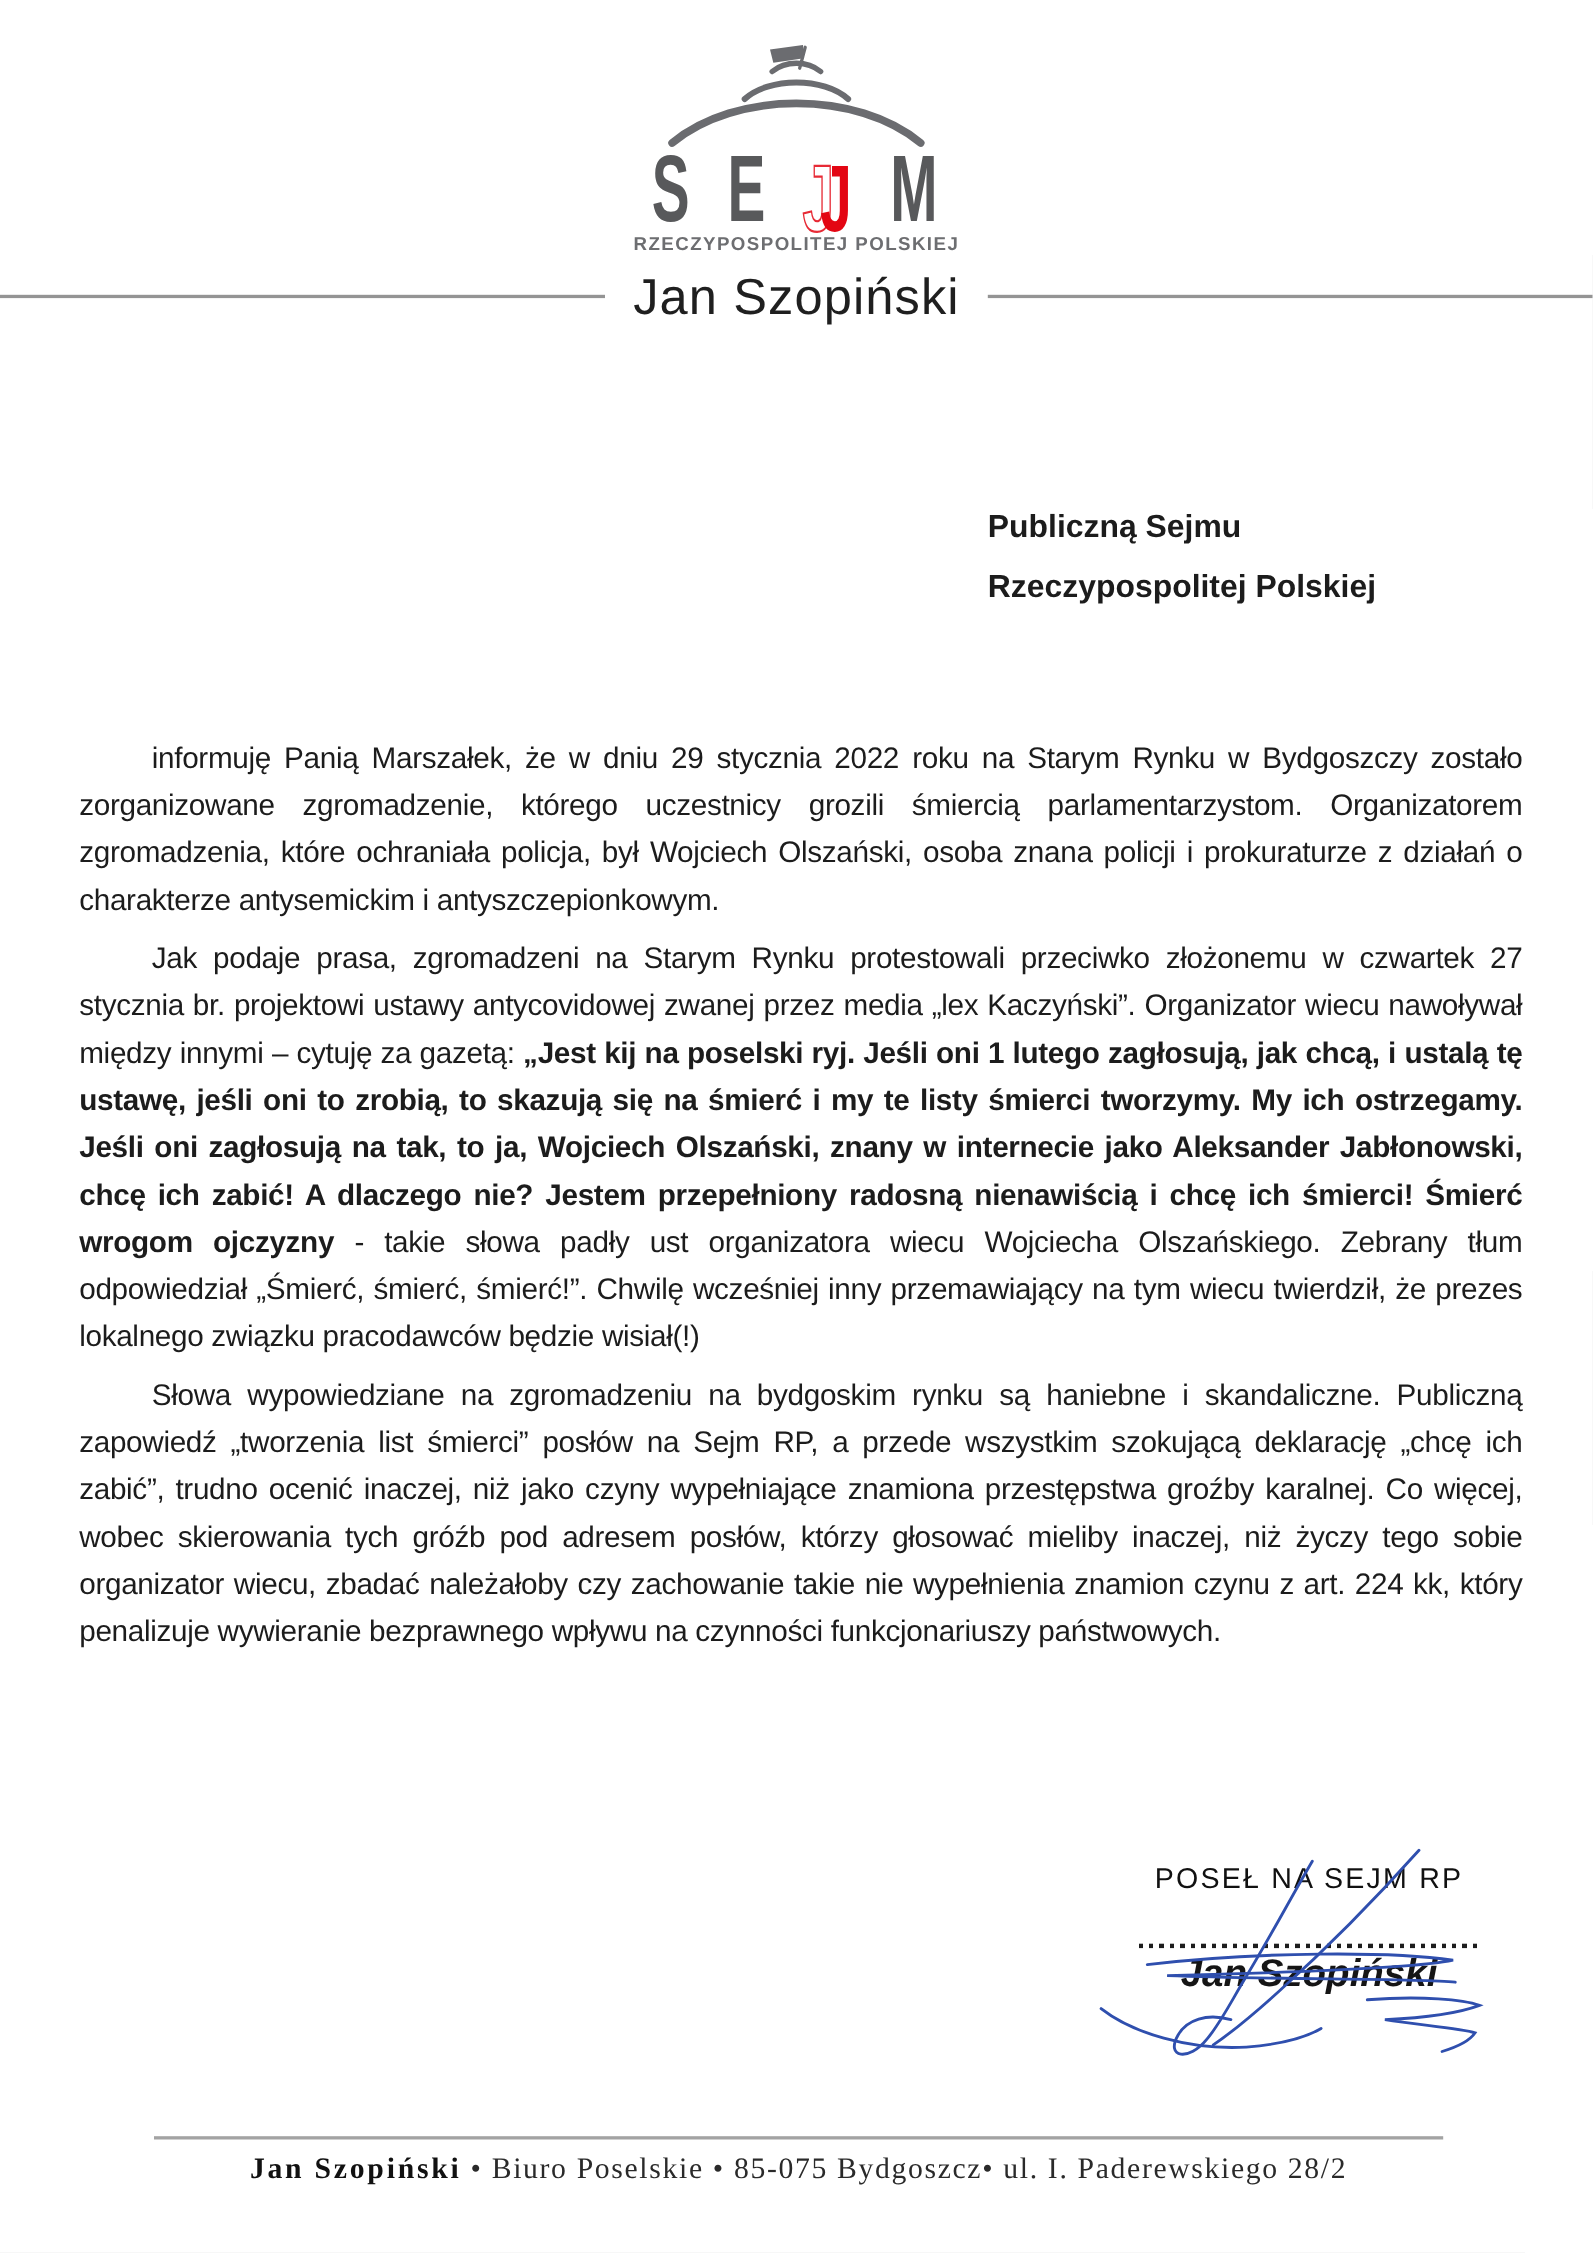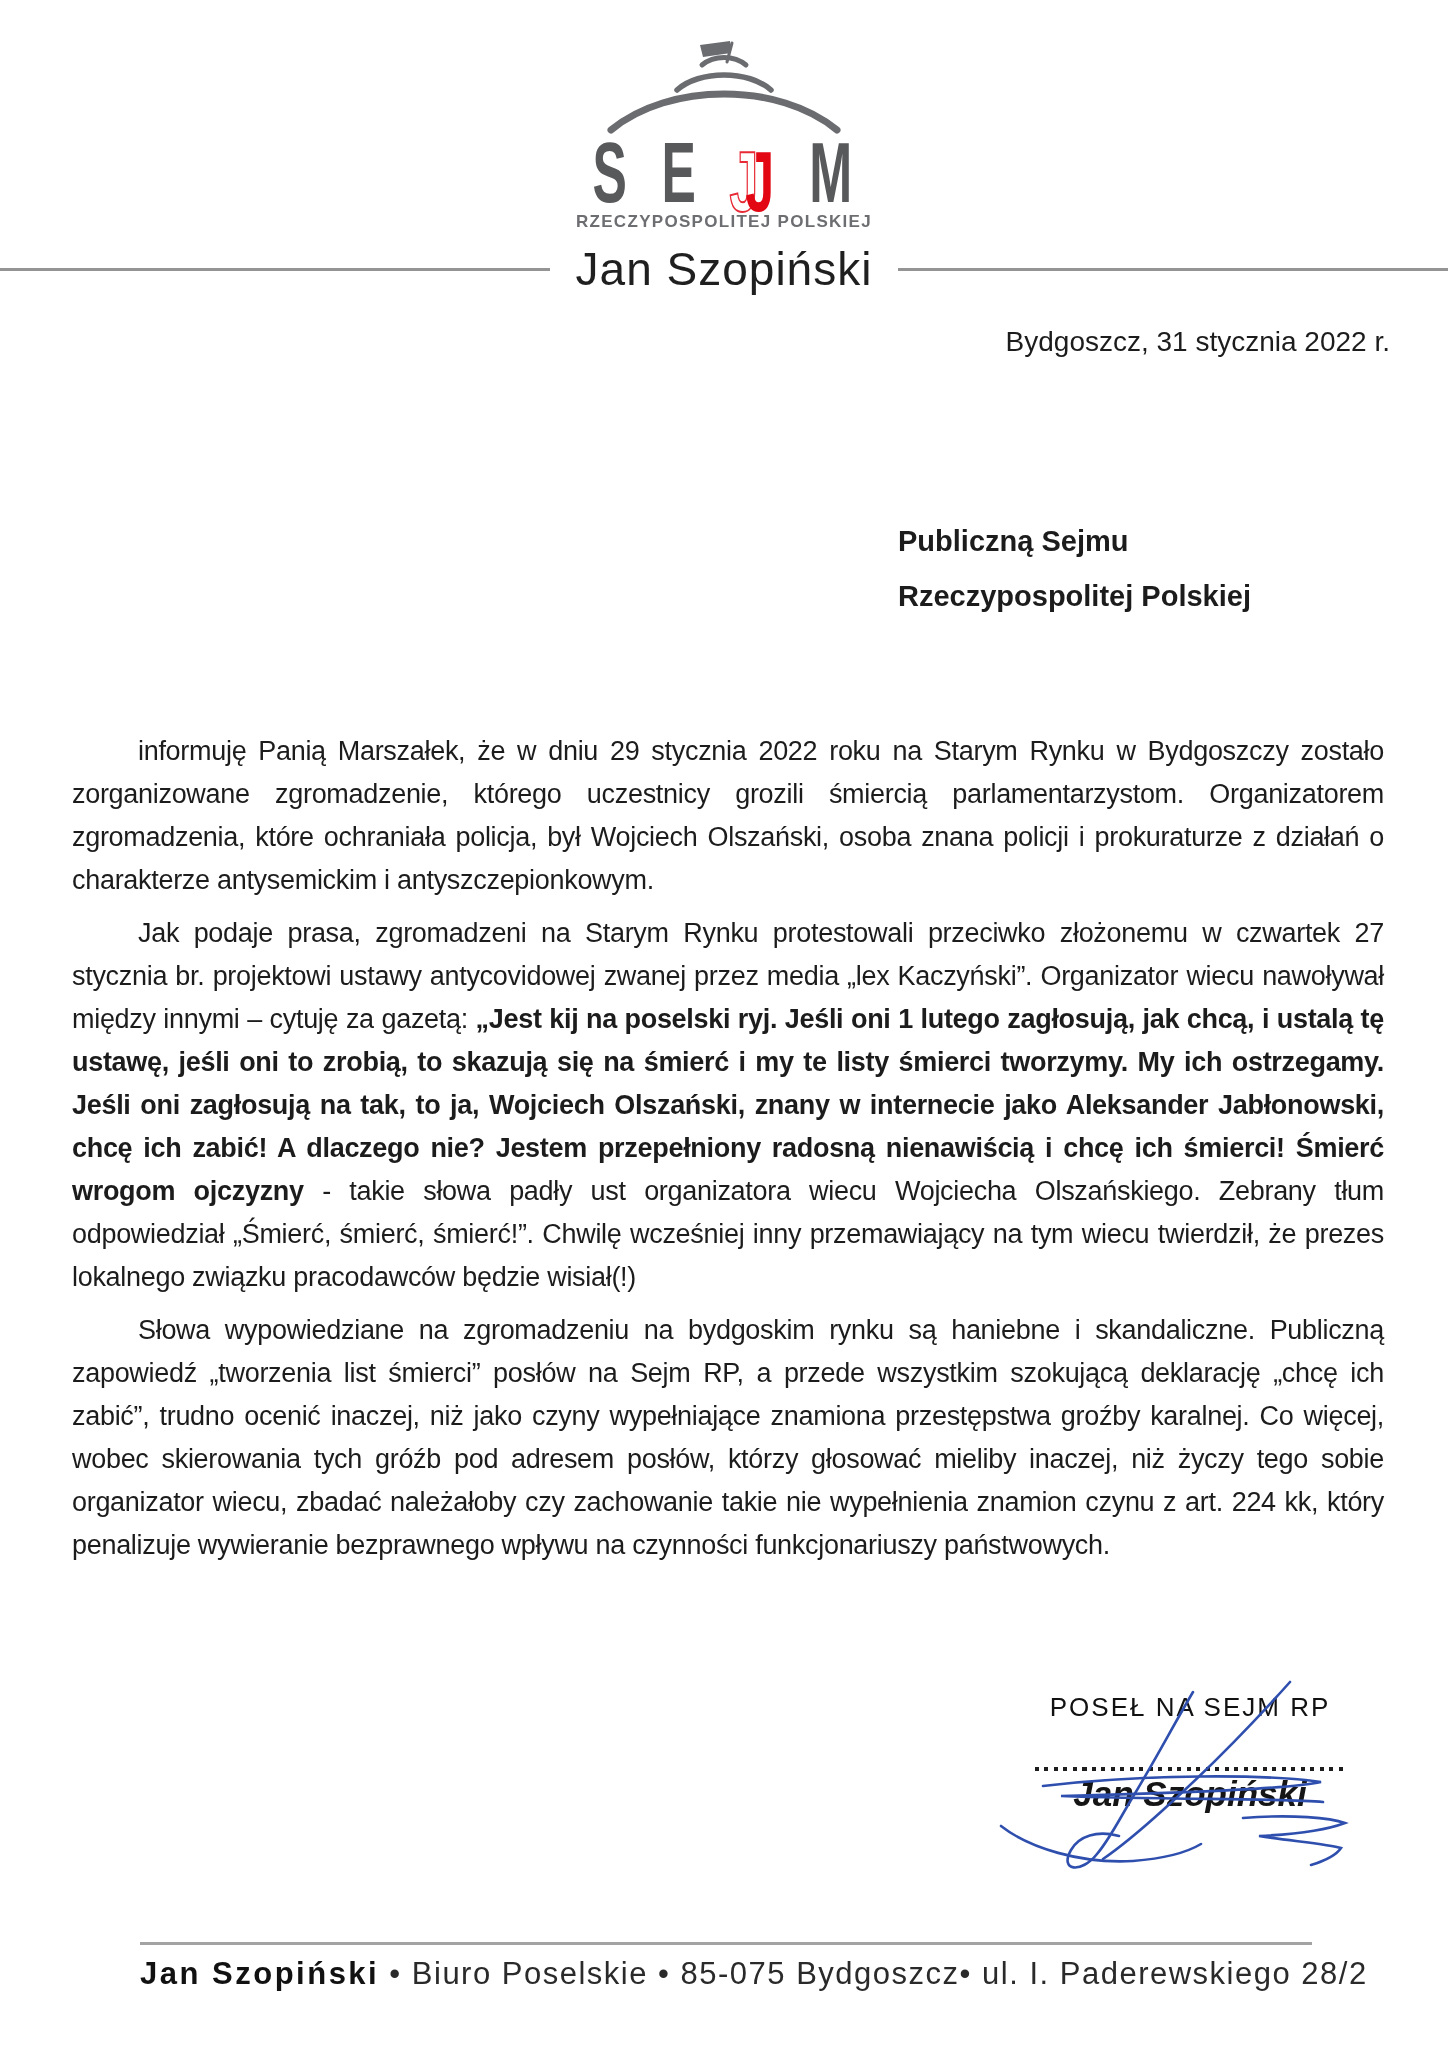--- a/index.html
+++ b/index.html
@@ -61,22 +61,23 @@
   .sig-dots{
     margin-top:44px;height:4px;
     background:repeating-linear-gradient(90deg,#1d1d1d 0 4px,transparent 4px 9.5px);
   }
   .sig-name{text-align:center;font-weight:bold;font-style:italic;font-size:35px;margin-top:3px;color:#151515;}
   .sig-ink{position:absolute;left:985px;top:1678px;pointer-events:none;}
   
   .footer-rule{position:absolute;left:140px;top:1942px;width:1172px;height:3px;background:#a3a3a3;}
   .footer-text{
     position:absolute;left:140px;top:1956px;width:1172px;
-    text-align:center;font-size:31px;letter-spacing:1.5px;white-space:nowrap;
+    text-align:center;font-size:27px;letter-spacing:1.5px;white-space:nowrap;
     color:#2a2a2a;
+    font-family:Liberation Serif, serif;
   }
   .footer-name{font-weight:bold;letter-spacing:2.5px;color:#111;}
 </style>
 </head>
 <body>
 
 <div class="page">
 
   <div class="logo-wrap">
     <svg class="dome-svg" width="250" height="100" viewBox="0 0 250 100">
@@ -97,21 +98,20 @@
     </div>
     <div class="sejm-subtitle">RZECZYPOSPOLITEJ POLSKIEJ</div>
   </div>
 
   <div class="title-row">
     <div class="title-line"></div>
     <div class="page-title">Jan Szopiński</div>
     <div class="title-line"></div>
   </div>
 
-  <div class="date-line">Bydgoszcz, 31 stycznia 2022 r.</div>
 
   <div class="addressee">
     <div>Publiczną Sejmu</div>
     <div>Rzeczypospolitej Polskiej</div>
   </div>
 
   <div class="letter-body">
       <p class="para"><span>informuję Panią Marszałek, że w dniu 29 stycznia 2022 roku na Starym Rynku w Bydgoszczy zostało zorganizowane zgromadzenie, którego uczestnicy grozili śmiercią parlamentarzystom. Organizatorem zgromadzenia, które ochraniała policja, był Wojciech Olszański, osoba znana policji i prokuraturze z działań o charakterze antysemickim i antyszczepionkowym.</span></p>
       <p class="para"><span>Jak podaje prasa, zgromadzeni na Starym Rynku protestowali przeciwko złożonemu w czwartek 27 stycznia br. projektowi ustawy antycovidowej zwanej przez media „lex Kaczyński”. Organizator wiecu nawoływał między innymi – cytuję za gazetą: </span><span class="bi">„Jest kij na poselski ryj. Jeśli oni 1 lutego zagłosują, jak chcą, i ustalą tę ustawę, jeśli oni to zrobią,  to skazują się na śmierć i my te listy śmierci tworzymy. My ich ostrzegamy. Jeśli oni zagłosują na tak, to ja, Wojciech Olszański, znany w internecie jako Aleksander Jabłonowski, chcę ich zabić! A dlaczego nie? Jestem przepełniony radosną nienawiścią i chcę ich śmierci! Śmierć wrogom ojczyzny</span><span> - takie słowa padły ust organizatora wiecu Wojciecha Olszańskiego. Zebrany tłum odpowiedział „Śmierć, śmierć, śmierć!”. Chwilę wcześniej  inny przemawiający na tym wiecu twierdził, że prezes lokalnego związku pracodawców będzie wisiał(!)</span></p>
       <p class="para"><span>Słowa wypowiedziane na zgromadzeniu na bydgoskim rynku są haniebne i skandaliczne. Publiczną zapowiedź „tworzenia list śmierci” posłów na Sejm RP, a przede wszystkim szokującą deklarację „chcę ich zabić”, trudno ocenić inaczej, niż jako czyny wypełniające znamiona przestępstwa groźby karalnej. Co więcej, wobec skierowania tych gróźb pod adresem posłów, którzy głosować mieliby inaczej, niż życzy tego sobie organizator wiecu, zbadać należałoby czy zachowanie takie nie wypełnienia znamion czynu z art. 224 kk, który penalizuje wywieranie bezprawnego wpływu na czynności funkcjonariuszy państwowych.</span></p>

